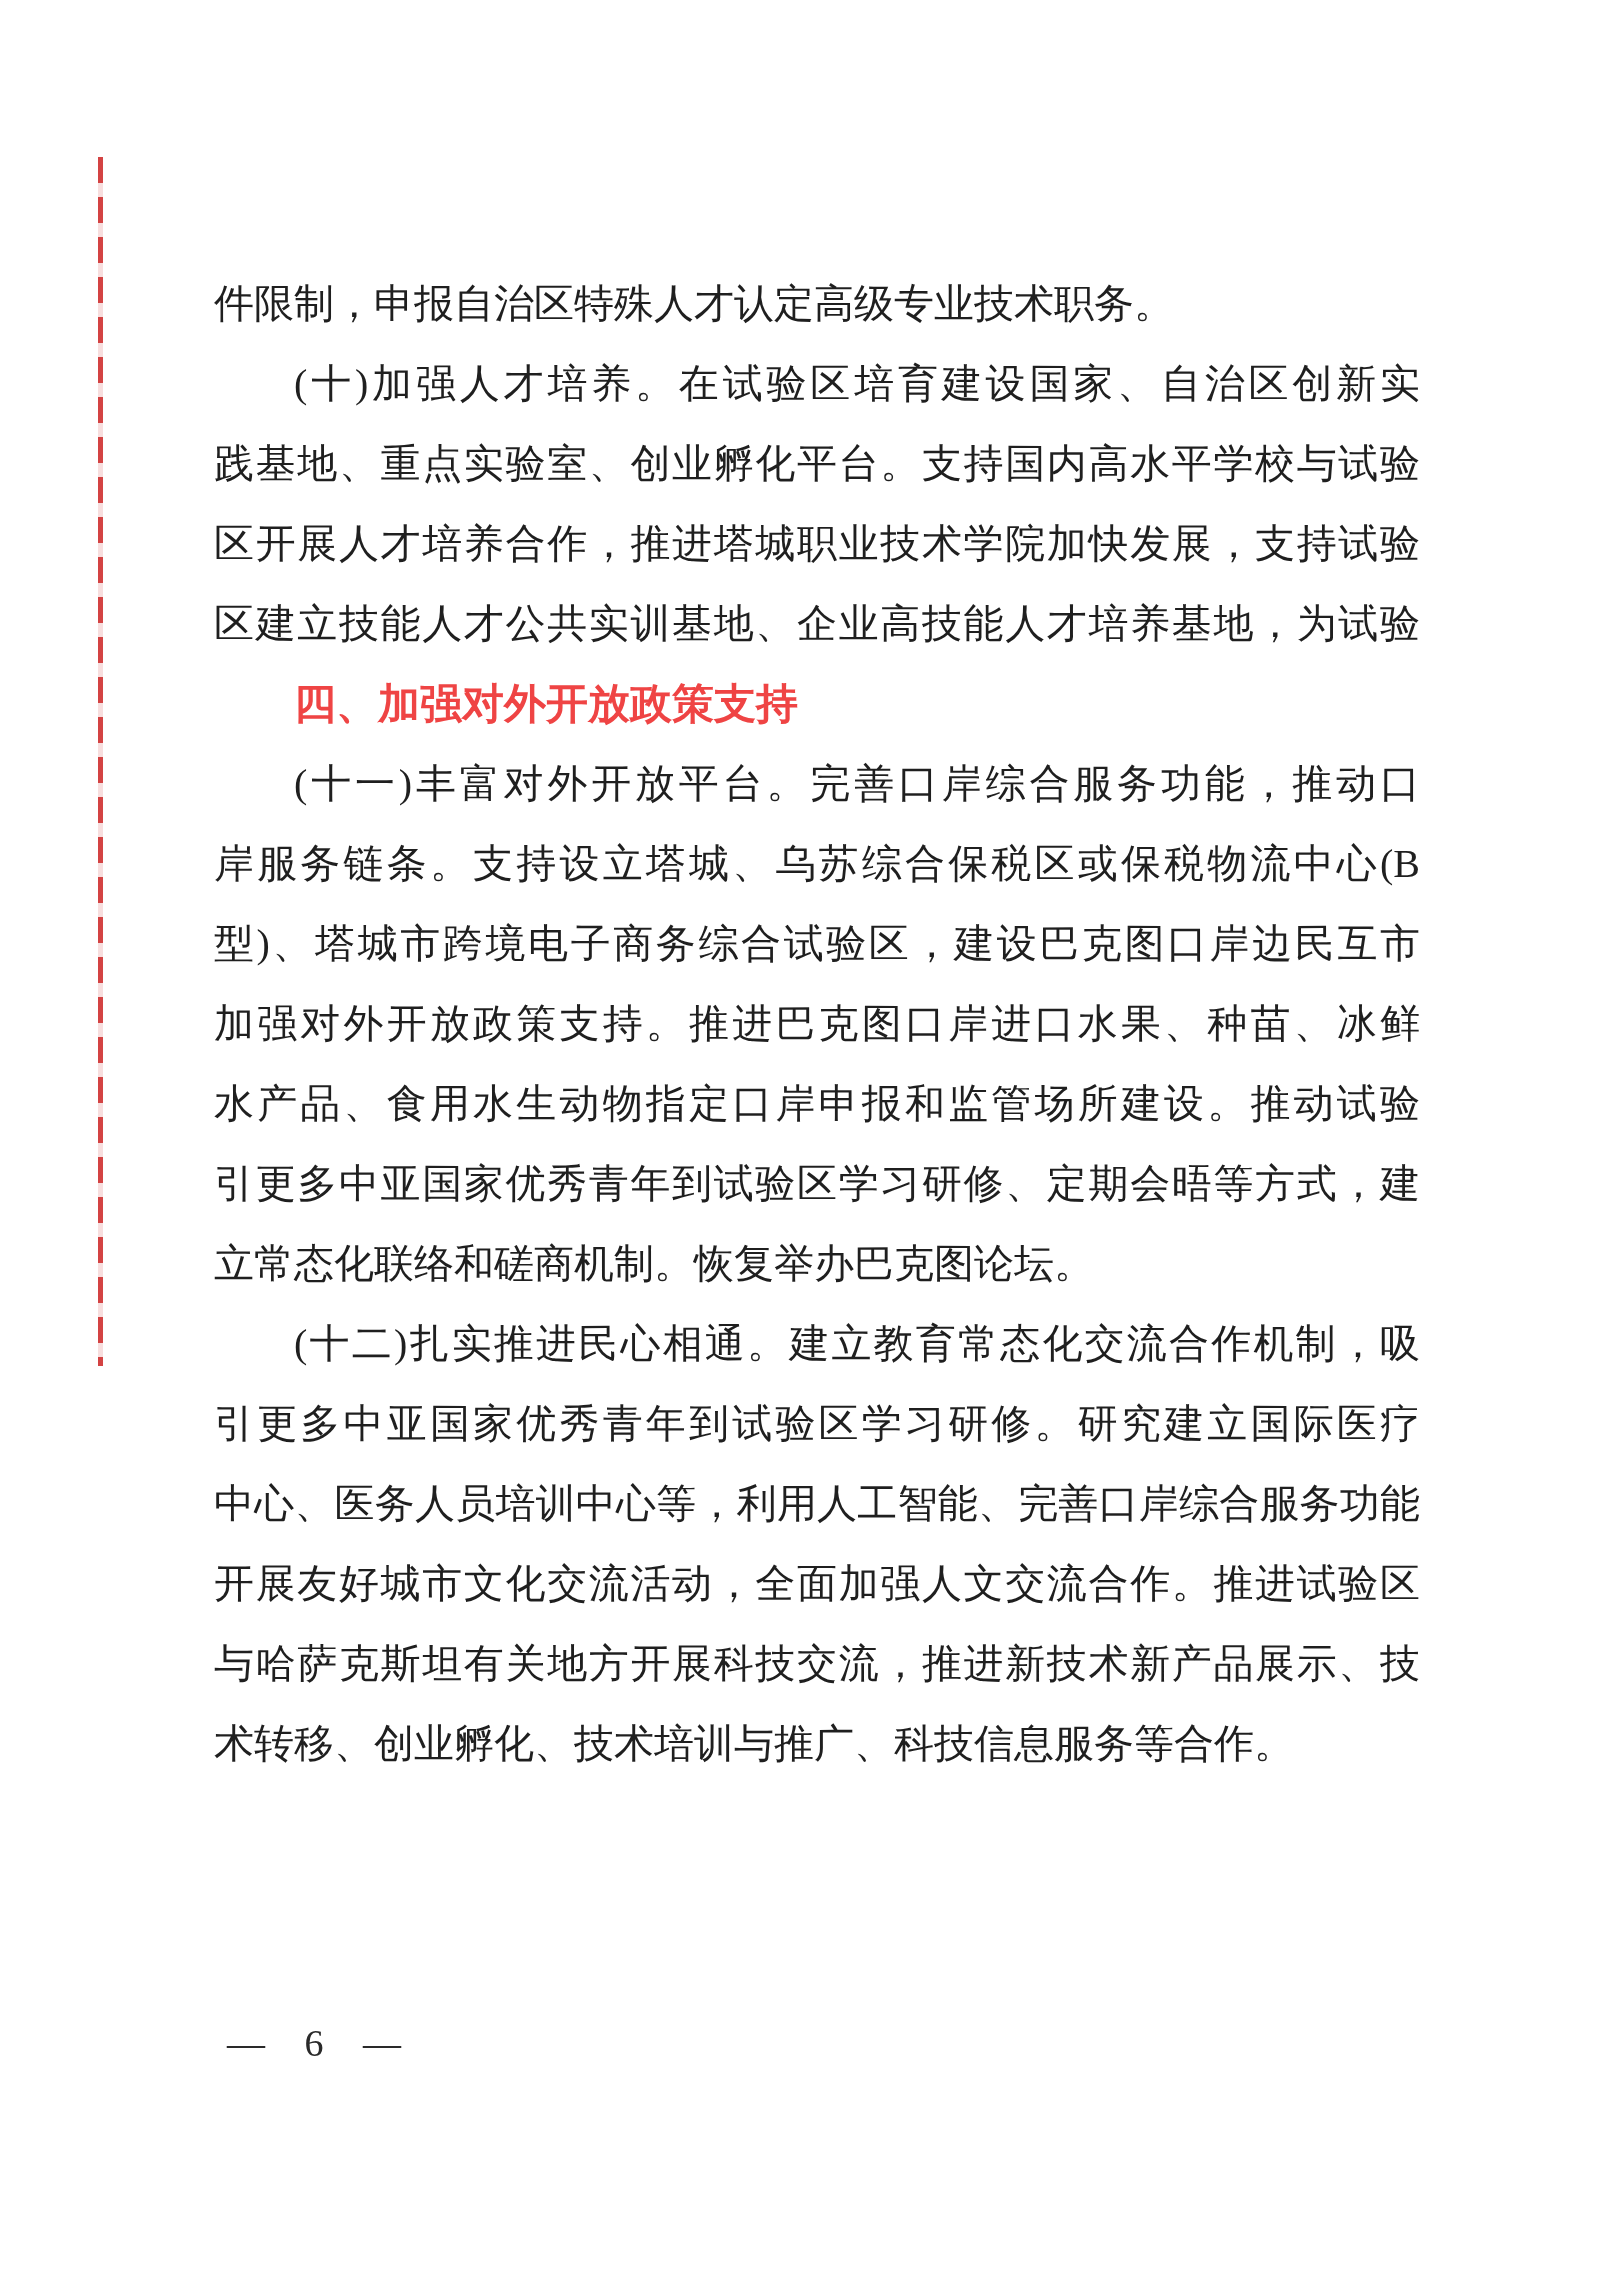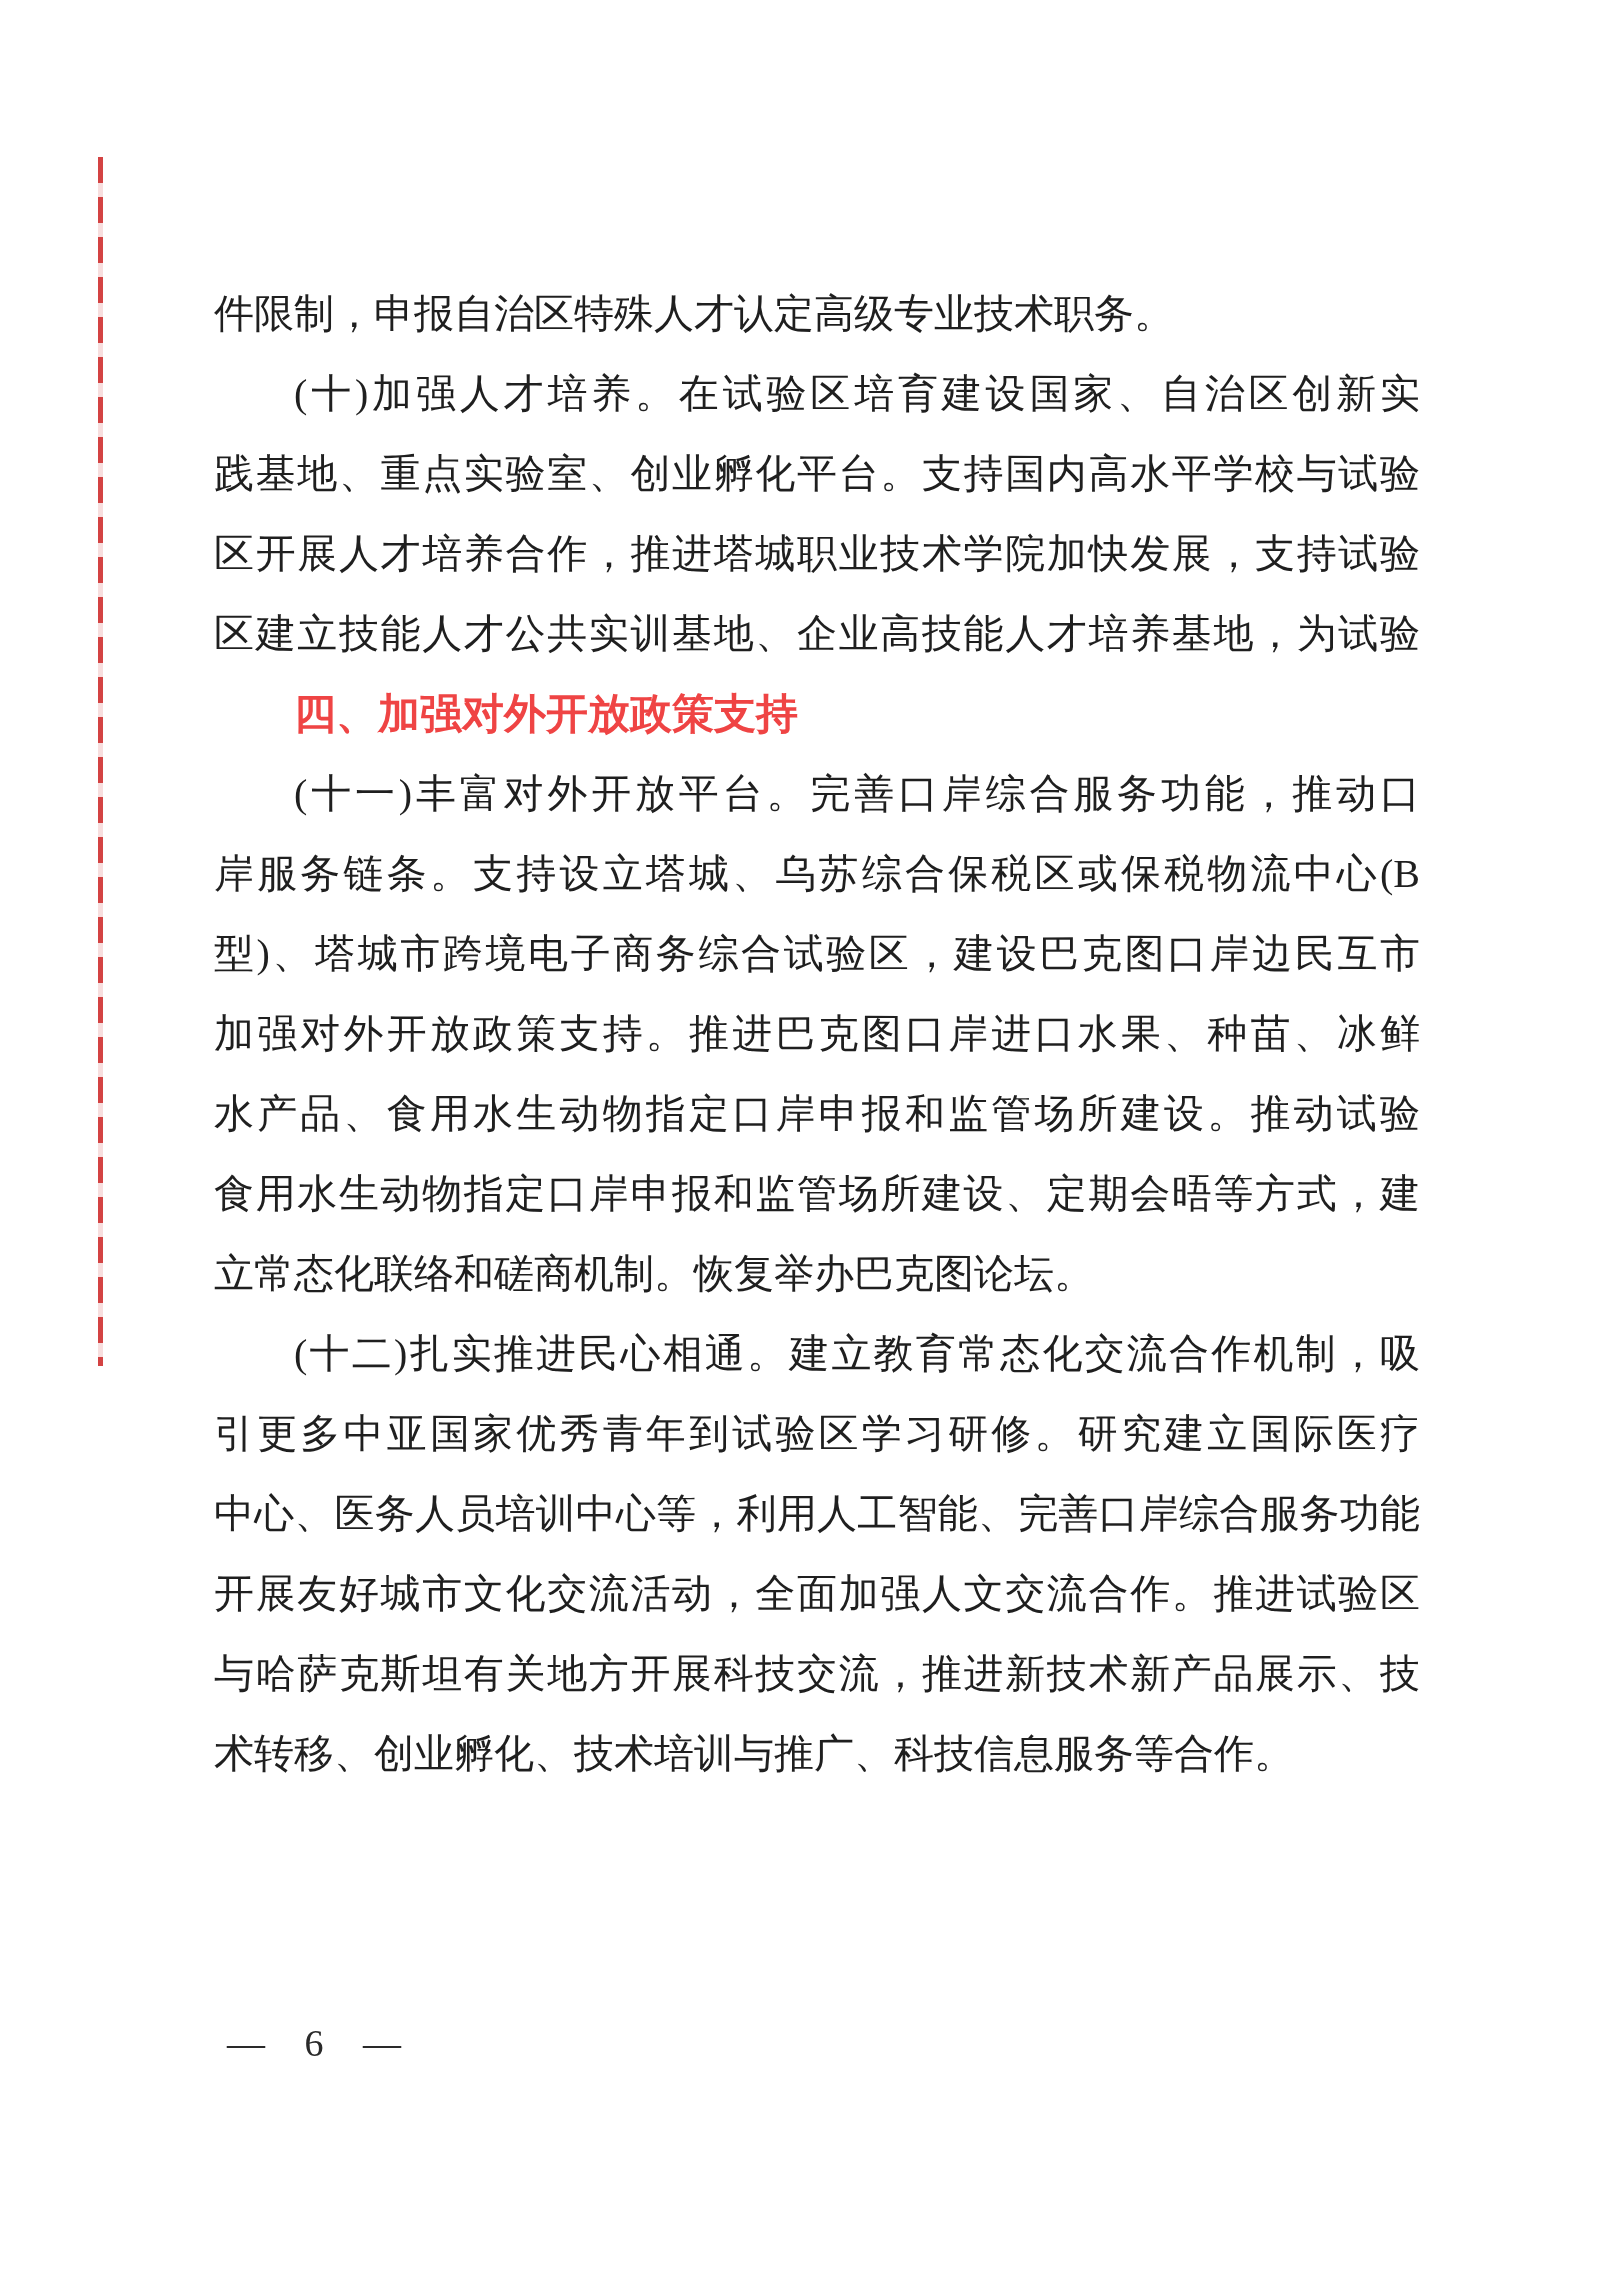--- a/index.html
+++ b/index.html
@@ -26,21 +26,21 @@
       to bottom,
       rgba(204, 34, 34, 0.85) 0px,
       rgba(204, 34, 34, 0.85) 26px,
       rgba(204, 34, 34, 0.15) 26px,
       rgba(204, 34, 34, 0.15) 40px
     );
   }
   .text-block {
     position: absolute;
     left: 214px;
-    top: 274px;
+    top: 264px;
     width: 1206px;
     color: #1f1f1f;
   }
   .line {
     height: 80px;
     line-height: 80px;
     font-size: 40px;
     white-space: nowrap;
     letter-spacing: 0;
   }
@@ -92,21 +92,21 @@
       <div class="line indent fill">(十)加强人才培养。在试验区培育建设国家、自治区创新实</div>
       <div class="line fill">践基地、重点实验室、创业孵化平台。支持国内高水平学校与试验</div>
       <div class="line fill">区开展人才培养合作，推进塔城职业技术学院加快发展，支持试验</div>
       <div class="line fill">区建立技能人才公共实训基地、企业高技能人才培养基地，为试验</div>
       <div class="line heading indent">四、加强对外开放政策支持</div>
       <div class="line indent fill">(十一)丰富对外开放平台。完善口岸综合服务功能，推动口</div>
       <div class="line fill">岸服务链条。支持设立塔城、乌苏综合保税区或保税物流中心(B</div>
       <div class="line fill">型)、塔城市跨境电子商务综合试验区，建设巴克图口岸边民互市</div>
       <div class="line fill">加强对外开放政策支持。推进巴克图口岸进口水果、种苗、冰鲜</div>
       <div class="line fill">水产品、食用水生动物指定口岸申报和监管场所建设。推动试验</div>
-      <div class="line fill">食用水生动物指定口岸申报和监管场所建设、定期会晤等方式，建</div>
+      <div class="line fill">引更多中亚国家优秀青年到试验区学习研修、定期会晤等方式，建</div>
       <div class="line">立常态化联络和磋商机制。恢复举办巴克图论坛。</div>
       <div class="line indent fill">(十二)扎实推进民心相通。建立教育常态化交流合作机制，吸</div>
       <div class="line fill">引更多中亚国家优秀青年到试验区学习研修。研究建立国际医疗</div>
       <div class="line fill">中心、医务人员培训中心等，利用人工智能、完善口岸综合服务功能</div>
       <div class="line fill">开展友好城市文化交流活动，全面加强人文交流合作。推进试验区</div>
       <div class="line fill">与哈萨克斯坦有关地方开展科技交流，推进新技术新产品展示、技</div>
       <div class="line">术转移、创业孵化、技术培训与推广、科技信息服务等合作。</div>
     </div>
 
   <div class="footer">

